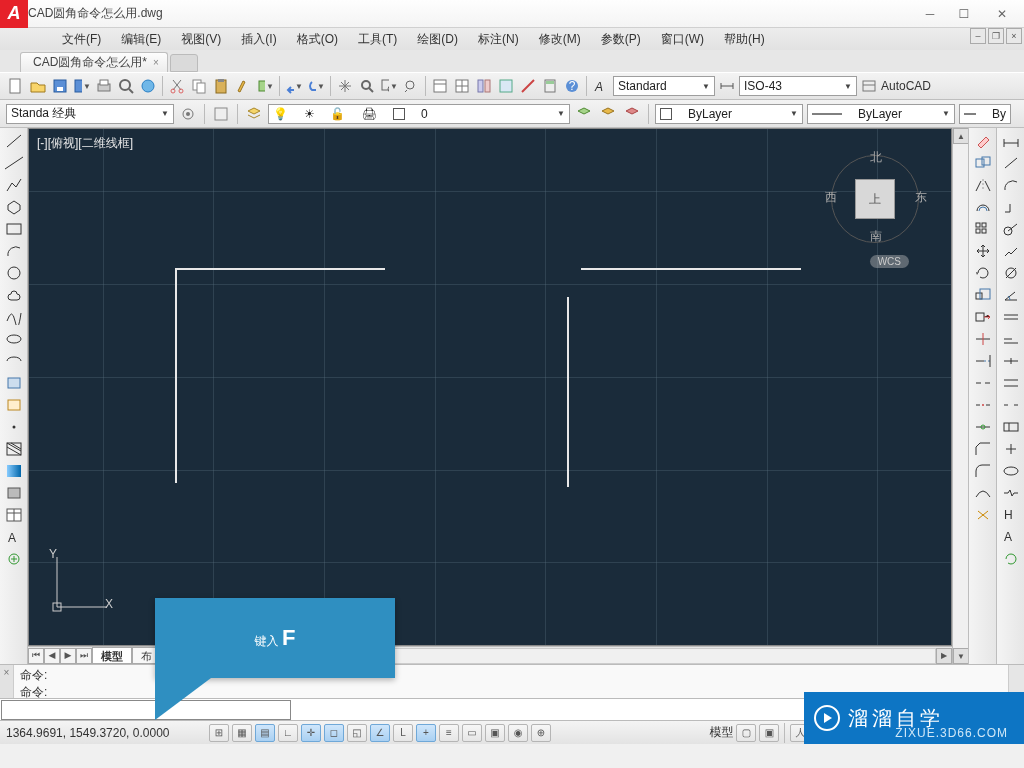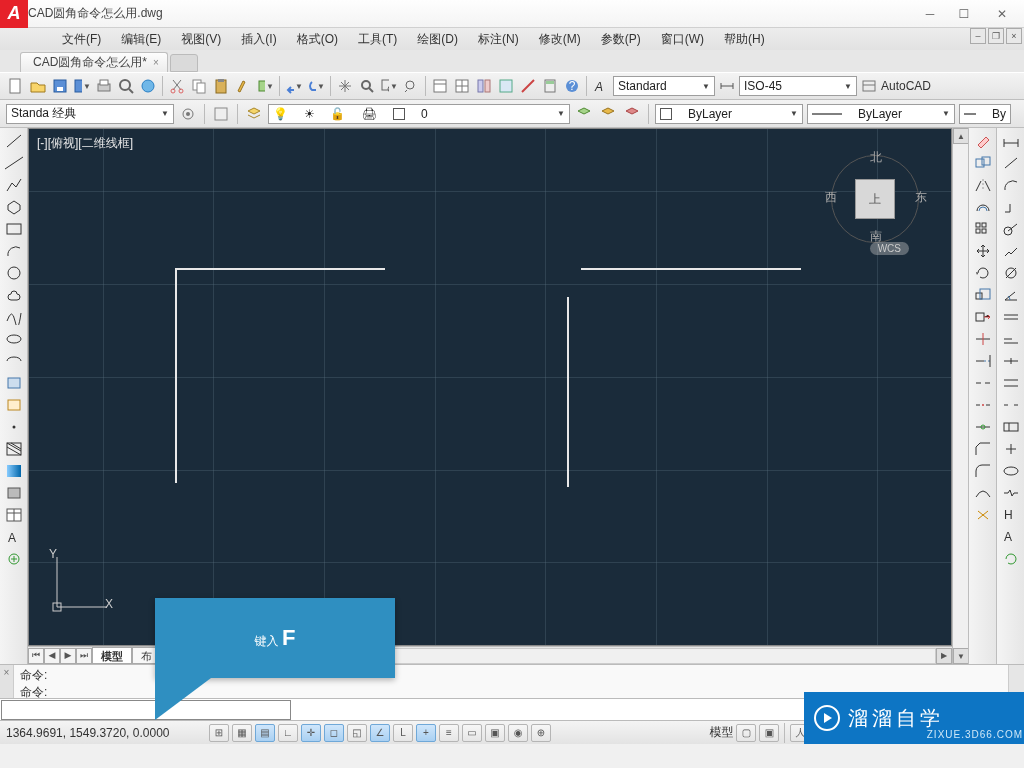--- a/index.html
+++ b/index.html
@@ -37,21 +37,21 @@
 .gh{position:absolute;left:0;right:0;height:1px;background:rgba(90,110,125,.35)}
 .dline{position:absolute;background:#E8E8E8}
 .ucs{position:absolute;left:18px;bottom:28px;color:#CCC;font-size:10px}
 .viewcube{position:absolute;right:30px;top:20px;width:90px;height:100px;color:#AAA;text-align:center}
 .viewcube .ring{width:88px;height:88px;border:1px solid #555;border-radius:50%;position:absolute;top:6px;left:0}
 .viewcube .cube{width:40px;height:40px;background:#D8D8D8;position:absolute;top:30px;left:24px;display:flex;align-items:center;justify-content:center;color:#555;border:1px solid #999}
 .viewcube .n{position:absolute;top:0;left:0;right:0}
 .viewcube .s{position:absolute;bottom:4px;left:0;right:0}
 .viewcube .w{position:absolute;top:40px;left:-6px}
 .viewcube .e{position:absolute;top:40px;right:-6px}
-.wcs-badge{position:absolute;right:42px;top:113px;background:rgba(200,200,200,.4);color:#CCC;padding:1px 8px;border-radius:8px;font-size:10px}
+.wcs-badge{position:absolute;right:42px;top:126px;background:rgba(200,200,200,.4);color:#CCC;padding:1px 8px;border-radius:8px;font-size:10px}
 .vscroll{width:16px;background:#EAEAEA;border-left:1px solid #BBB;display:flex;flex-direction:column}
 .vscroll .arrow,.hscroll .arrow{height:16px;width:16px;background:#E0E0E0;border:1px solid #AAA;display:flex;align-items:center;justify-content:center;font-size:8px;color:#555}
 .vscroll .track{flex:1;background:#F0F0F0}
 .model-tabs{height:18px;background:#E7E7E7;display:flex;align-items:center;border-top:1px solid #BBB}
 .model-tabs .nav{display:flex}
 .model-tabs .nav div{width:16px;height:16px;border:1px solid #AAA;background:#F4F4F4;text-align:center;line-height:12px;font-size:9px;color:#555}
 .model-tabs .tab{padding:0 8px;height:17px;line-height:17px;border:1px solid #AAA;background:#F8F8F8;color:#333;font-size:11px}
 .model-tabs .tab.active{background:#FFF;font-weight:bold}
 .hscroll{flex:1;display:flex;background:#EAEAEA;margin-left:4px}
 .hscroll .track{flex:1;background:#F0F0F0;border:1px solid #CCC}
@@ -63,21 +63,21 @@
 .cmdinput .field{width:290px;height:20px;border:1px solid #888;margin:1px;background:#FFF}
 .statusbar{height:24px;background:linear-gradient(#F4F4F4,#E3E3E3);border-top:1px solid #BBB;display:flex;align-items:center;padding:0 6px;gap:3px;color:#333;font-family:Consolas,monospace}
 .sbtn{width:20px;height:18px;border:1px solid #B5B5B5;background:linear-gradient(#F6F6F6,#E6E6E6);display:flex;align-items:center;justify-content:center;border-radius:2px;font-size:10px;color:#555}
 .sbtn.on{background:linear-gradient(#CFE6FB,#A9D0F2);border-color:#6FA8D8}
 .callout{position:absolute;left:155px;top:598px;width:240px;height:80px;background:#2F8FC1;color:#FFF;display:flex;align-items:center;justify-content:center;font-size:18px;z-index:50;box-shadow:0 2px 6px rgba(0,0,0,.3)}
 .callout .tail{position:absolute;left:0;bottom:-42px;width:0;height:0;border-left:0 solid transparent;border-right:60px solid transparent;border-top:45px solid #2F8FC1}
 .brand{position:absolute;right:0;bottom:24px;width:220px;height:52px;background:#0D75C4;color:#FFF;display:flex;align-items:center;padding:0 10px;gap:8px;z-index:60}
 .brand .play{width:26px;height:26px;border:2px solid #FFF;border-radius:50%;display:flex;align-items:center;justify-content:center}
 .brand .play::after{content:"";border-left:8px solid #FFF;border-top:5px solid transparent;border-bottom:5px solid transparent;margin-left:2px}
 .brand .cn{font-size:20px;letter-spacing:4px}
-.brand .url{position:absolute;right:1px;bottom:4px;font-size:10px;letter-spacing:1px;color:#CEE7F7}
+.brand .url{position:absolute;right:16px;bottom:4px;font-size:12px;letter-spacing:1px;color:#CEE7F7}
 svg{display:block}
 .sw{width:12px;height:12px;border:1px solid #555}
 </style>
 </head>
 <body>
 
 <div class="titlebar">
   <div class="app-logo">A</div>
   <div class="title-text">CAD圆角命令怎么用.dwg</div>
   <div class="winbtn">─</div>
@@ -277,21 +277,21 @@
       <span class="arr">▼</span>
     </div>
   <div class="tbtn">
       <svg width="16" height="16">
         <line x1="2" y1="8" x2="14" y2="8" stroke="#555"></line>
         <line x1="2" y1="5" x2="2" y2="11" stroke="#555"></line>
         <line x1="14" y1="5" x2="14" y2="11" stroke="#555"></line>
       </svg>
     </div>
   <div class="combo" style="width:118px">
-      <span>ISO-45</span>
+      <span>ISO-43</span>
       <span class="arr">▼</span>
     </div>
   <div class="tbtn">
       <svg width="16" height="16">
         <rect x="2" y="3" width="12" height="10" fill="none" stroke="#777"></rect>
         <line x1="2" y1="7" x2="14" y2="7" stroke="#777"></line>
       </svg>
     </div>
   <span style="color:#333">AutoCAD</span>
 </div>

